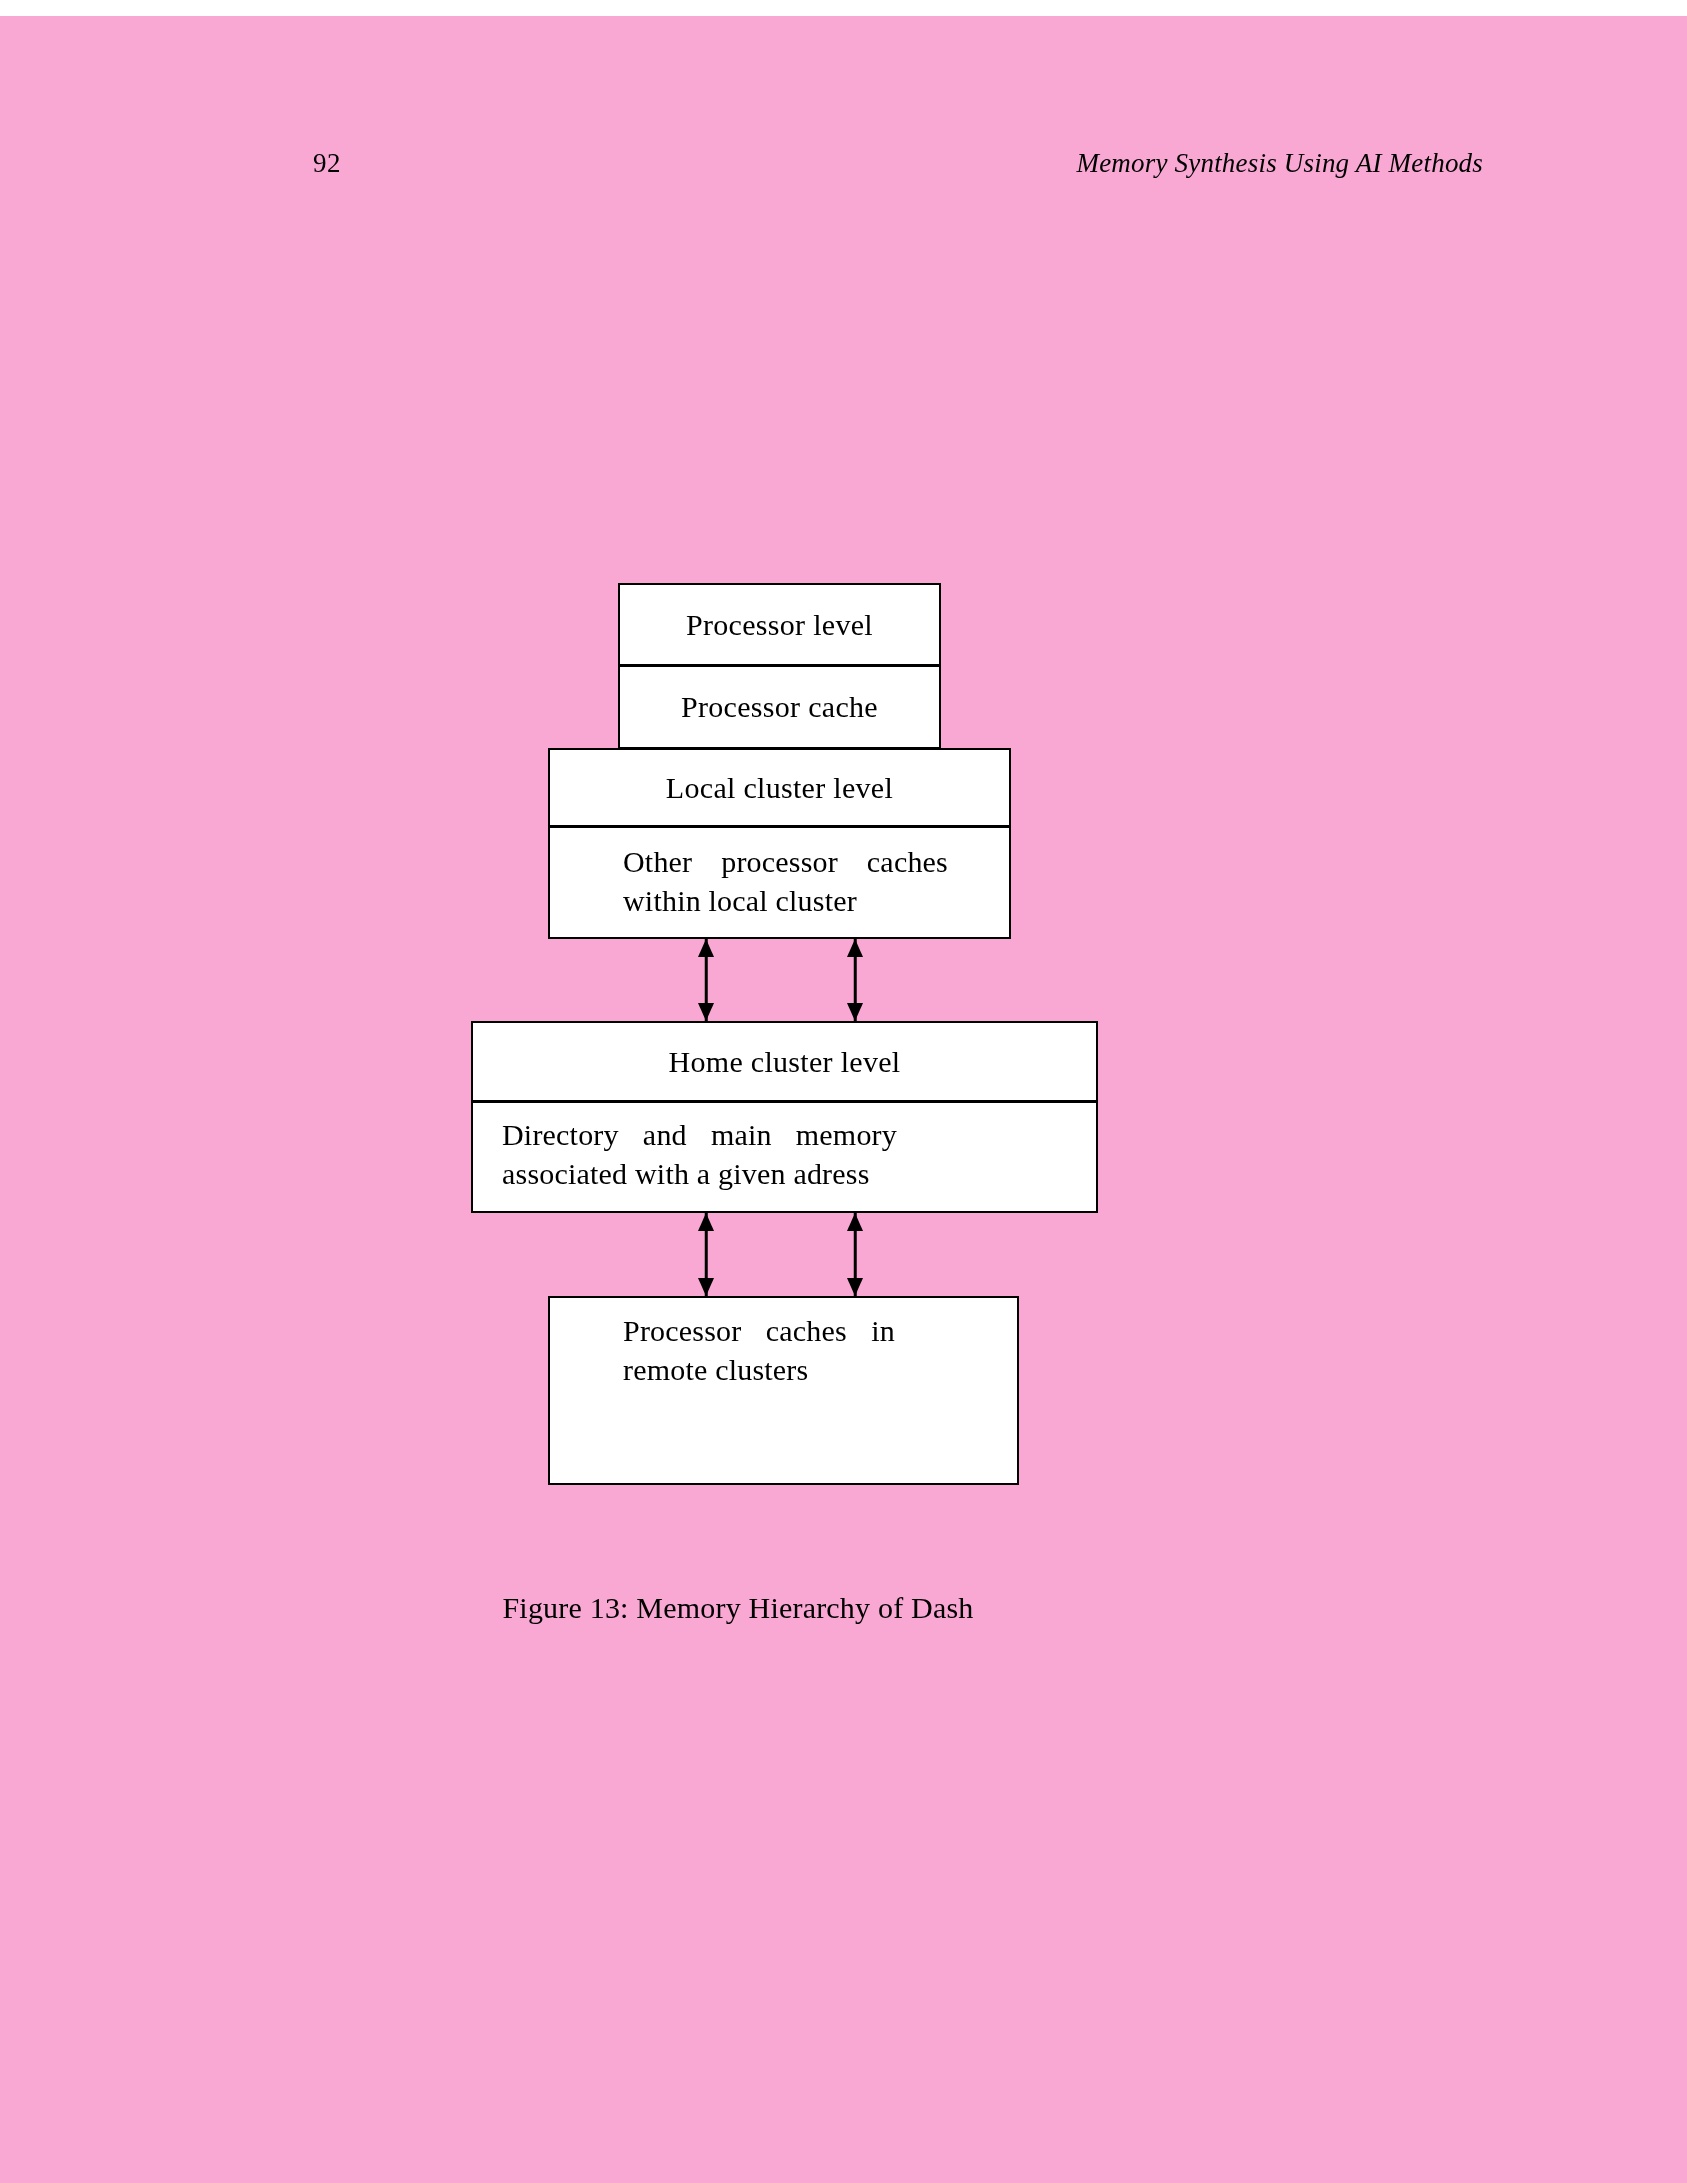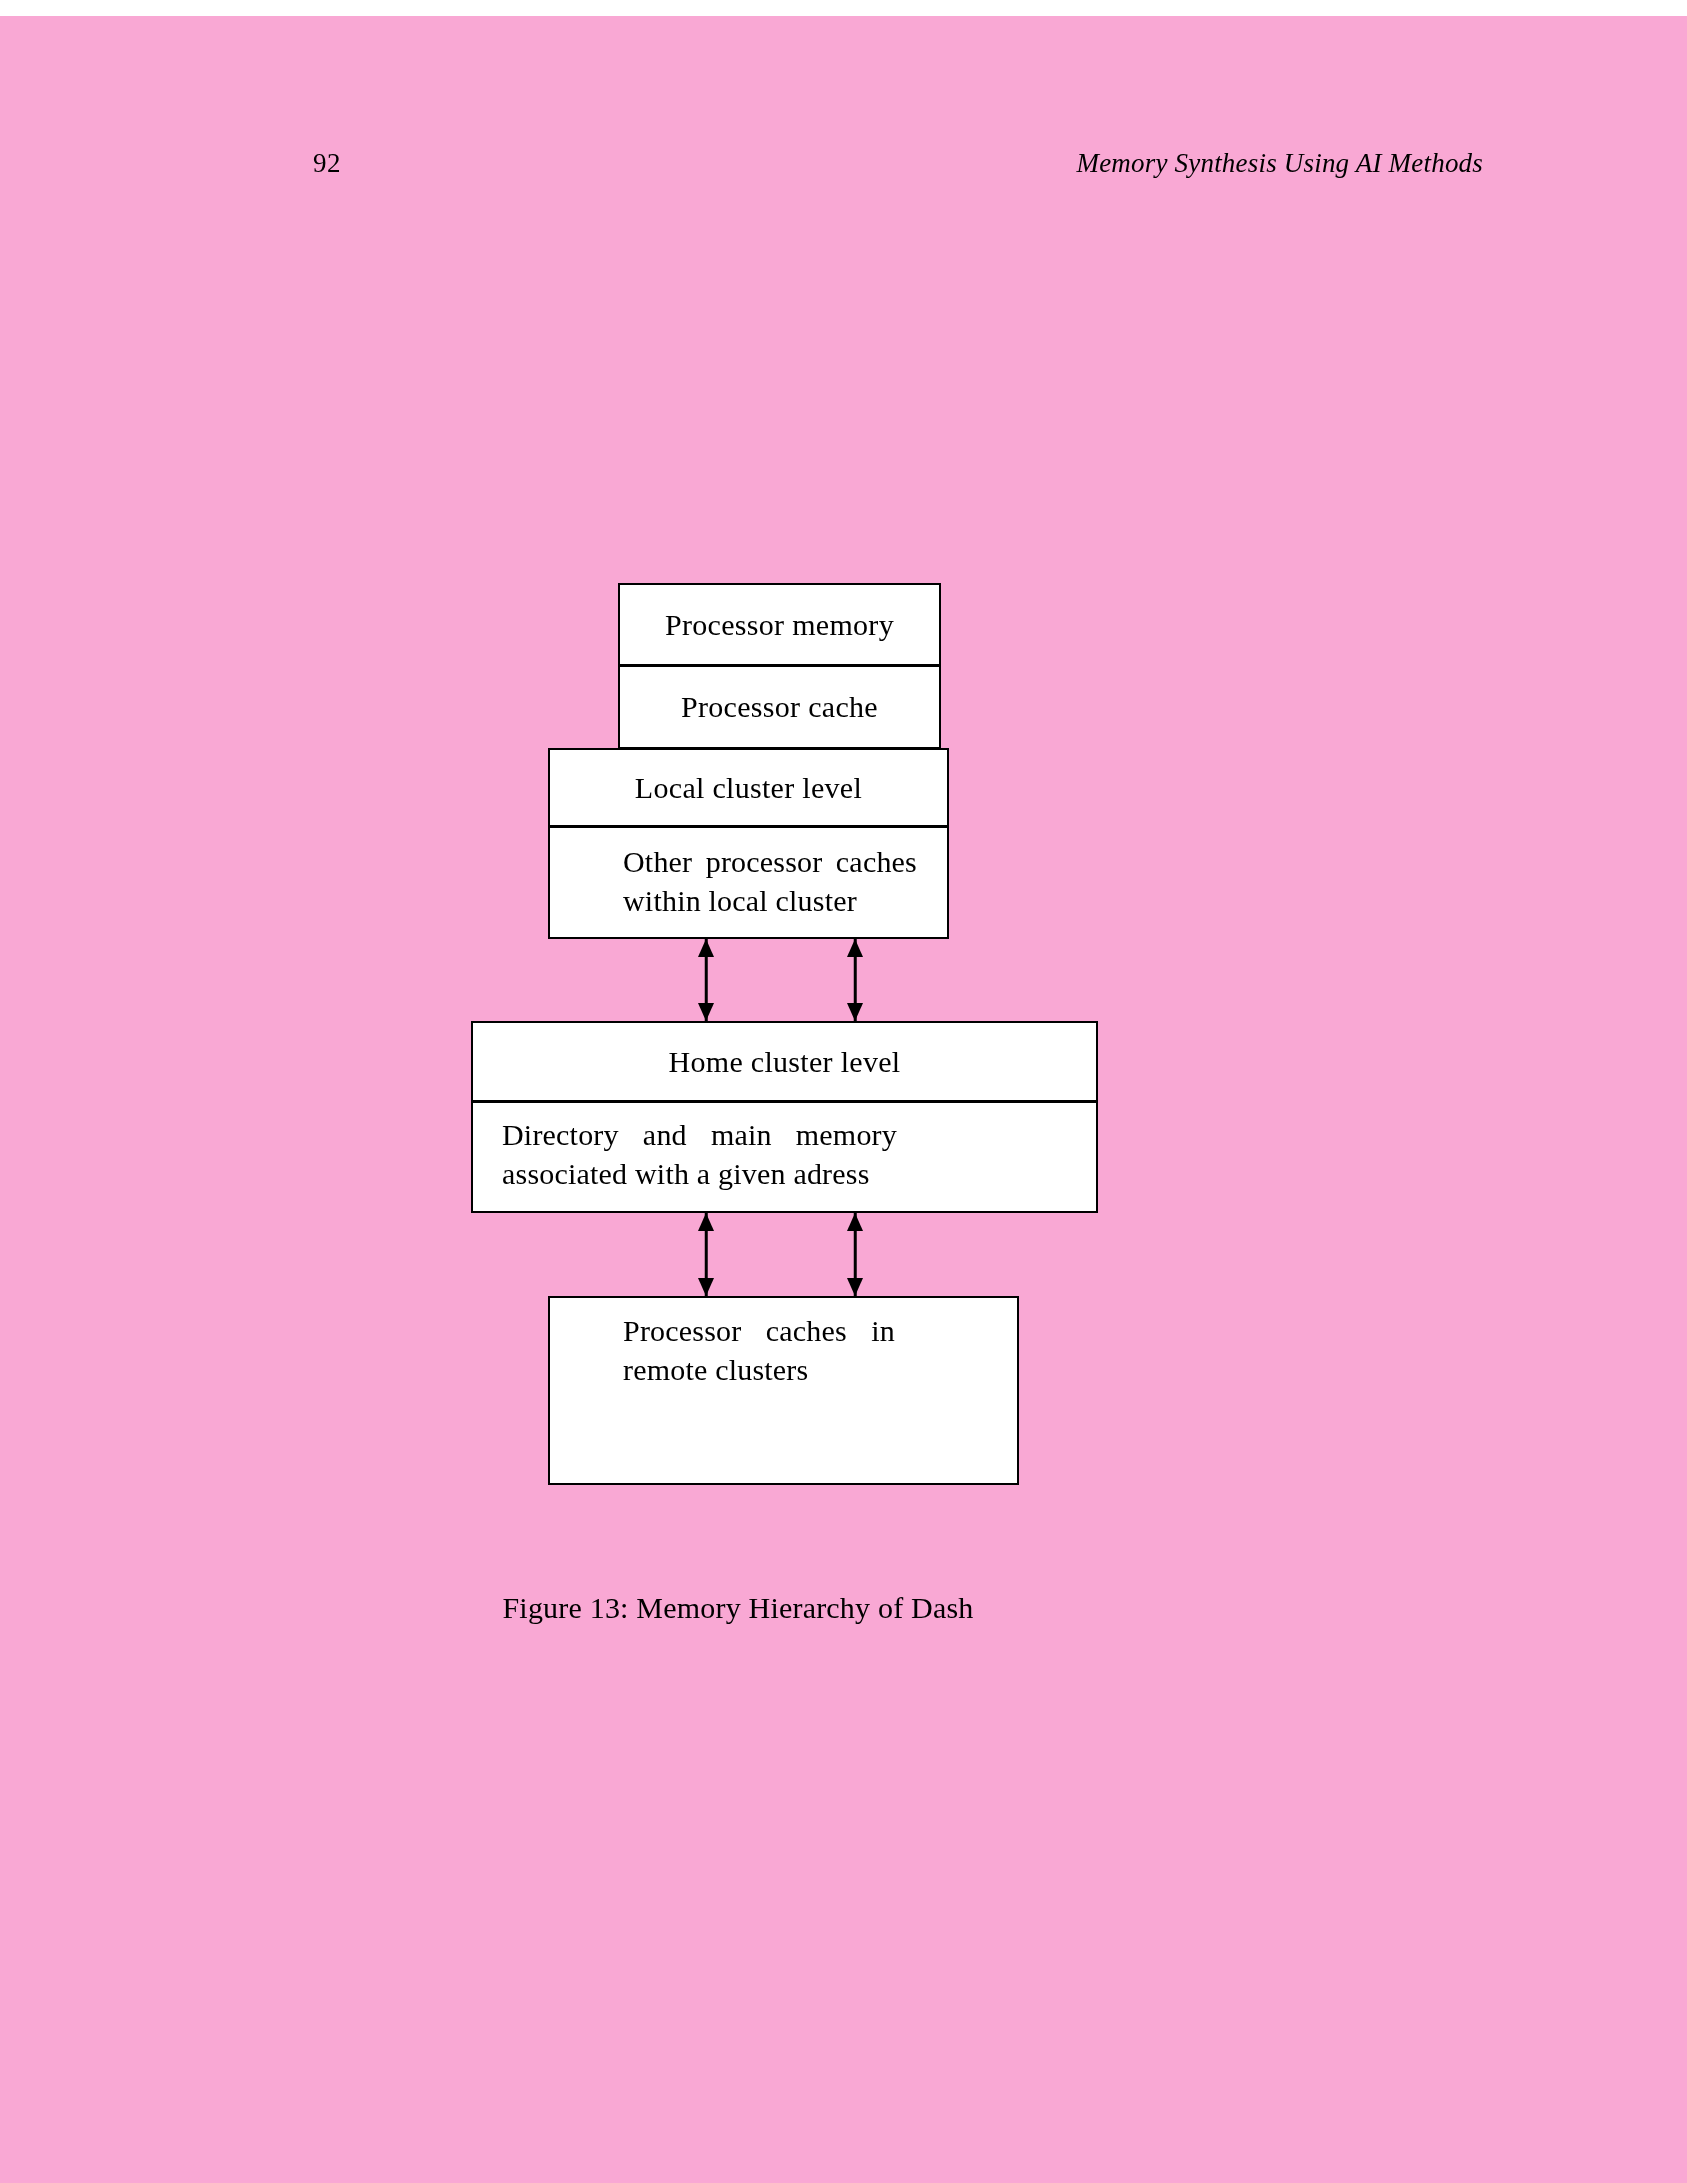--- a/index.html
+++ b/index.html
@@ -77,21 +77,21 @@
     text-align: justify;
     text-justify: inter-word;
     hyphens: manual;
   }
 
   
   #box-processor      { left: 618px;  top: 567px;  width: 323px;  height: 166px; z-index: 5; }
   #box-processor .cellA { height: 82px; }
   #box-processor .cellB { height: 79px; justify-content: center; border-radius: 20px; }
 
-  #box-local          { left: 548px;  top: 732px;  width: 401px;  height: 191px; z-index: 4; }
+  #box-local          { left: 548px;  top: 732px;  width: 463px;  height: 191px; z-index: 4; }
   #box-local .cellA   { height: 78px; }
   #box-local .cellB   { height: 108px; align-items: flex-start; padding: 14px 30px 4px 73px; }
 
   #box-home           { left: 471px;  top: 1005px; width: 627px;  height: 192px; z-index: 4; }
   #box-home .cellA    { height: 80px; }
   #box-home .cellB    { height: 109px; align-items: flex-start; padding: 12.4px 25px 0 29px; }
 
   #box-remote         { left: 548px;  top: 1280px; width: 471px;  height: 189px; z-index: 4; }
   #box-remote .cellA  { height: 77px; }
   #box-remote .cellB  { height: 109px; align-items: flex-start; padding: 13px 30px 0 73px; }
@@ -143,21 +143,21 @@
 
   <div class="runhead">
     <span class="runhead-page">92</span>
     <span class="runhead-title">Memory Synthesis Using AI Methods</span>
   </div>
 
   <div class="figure">
 
     <div class="dbox" id="box-processor">
       <div class="cellA">
-        <span class="lbl">Processor memory</span>
+        <span class="lbl">Processor level</span>
       </div>
       <div class="cellB">
         <span class="lbl">Processor cache</span>
       </div>
     </div>
 
     <div class="dbox" id="box-local">
       <div class="cellA">
         <span class="lbl">Local cluster level</span>
       </div>

